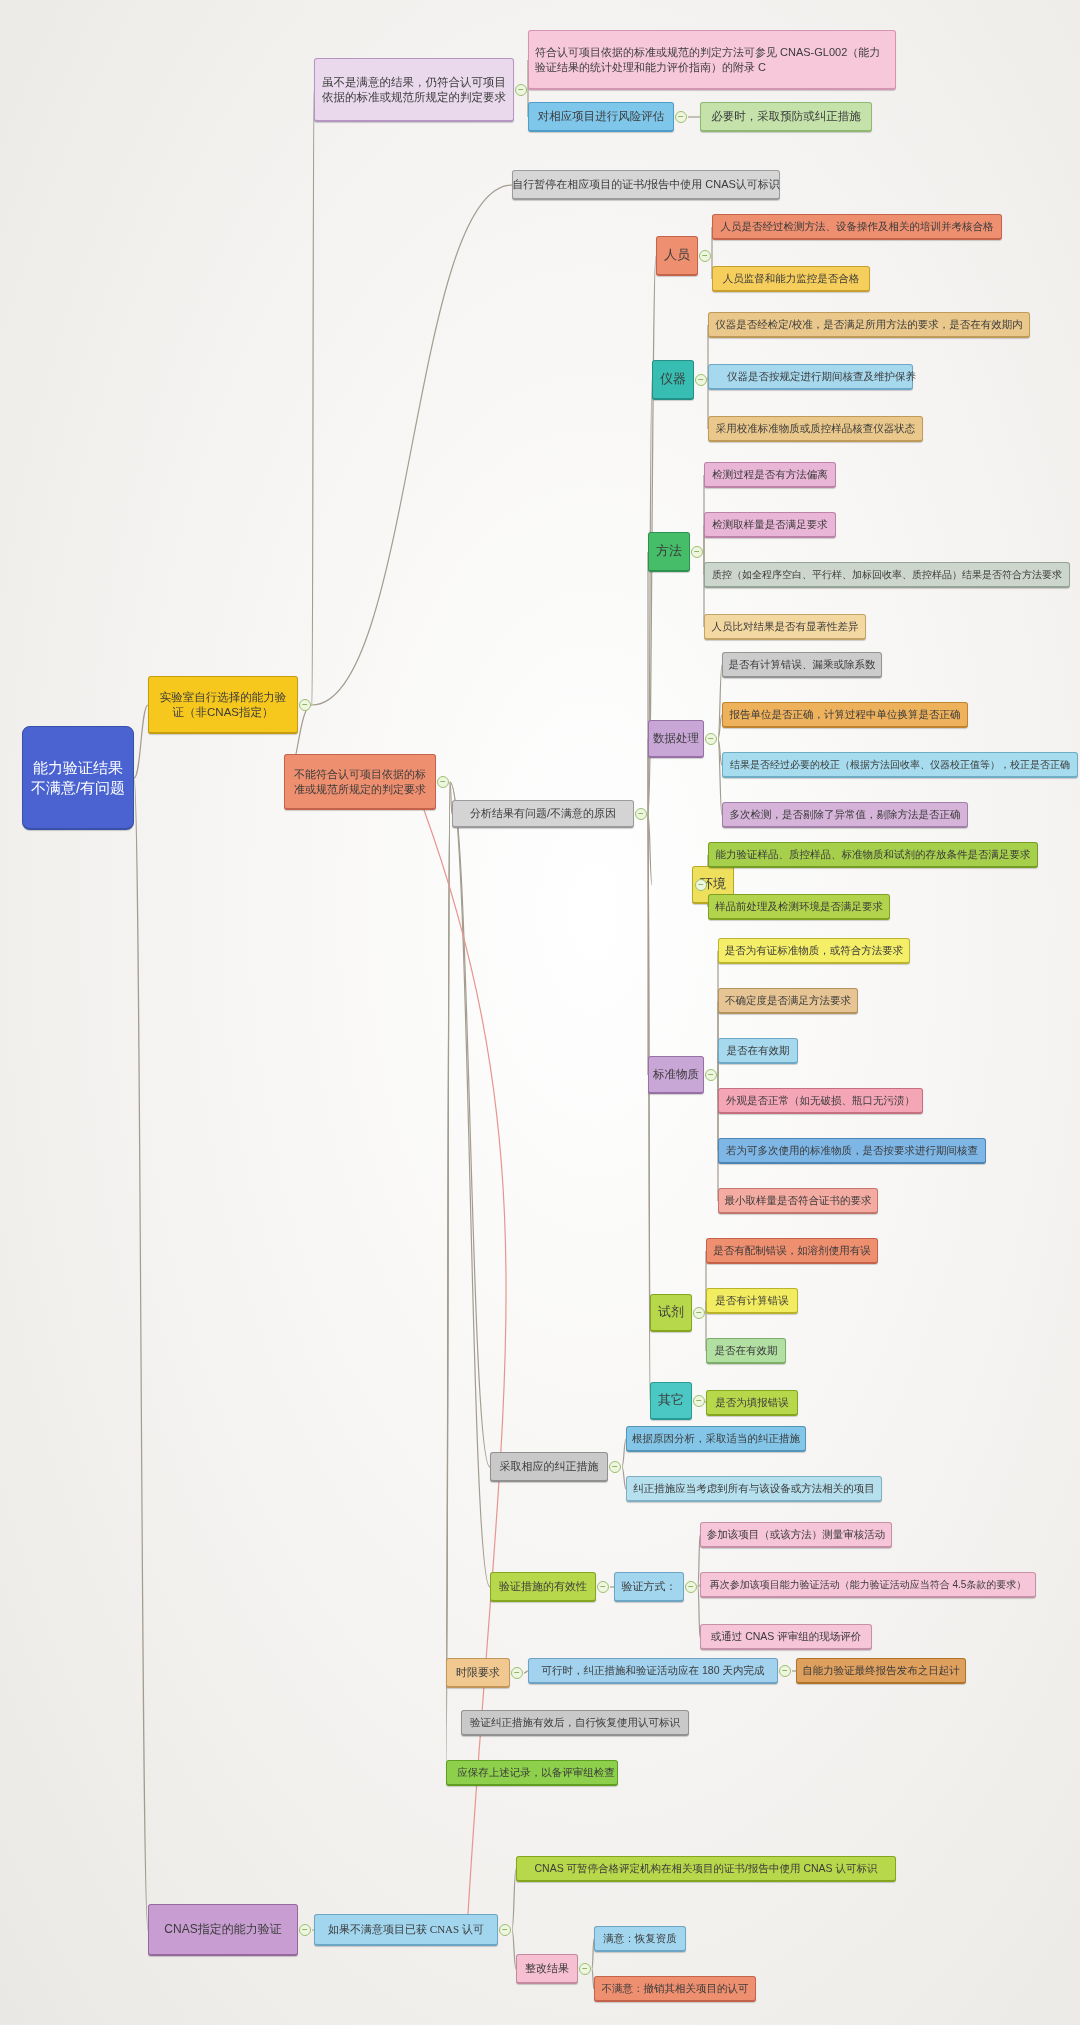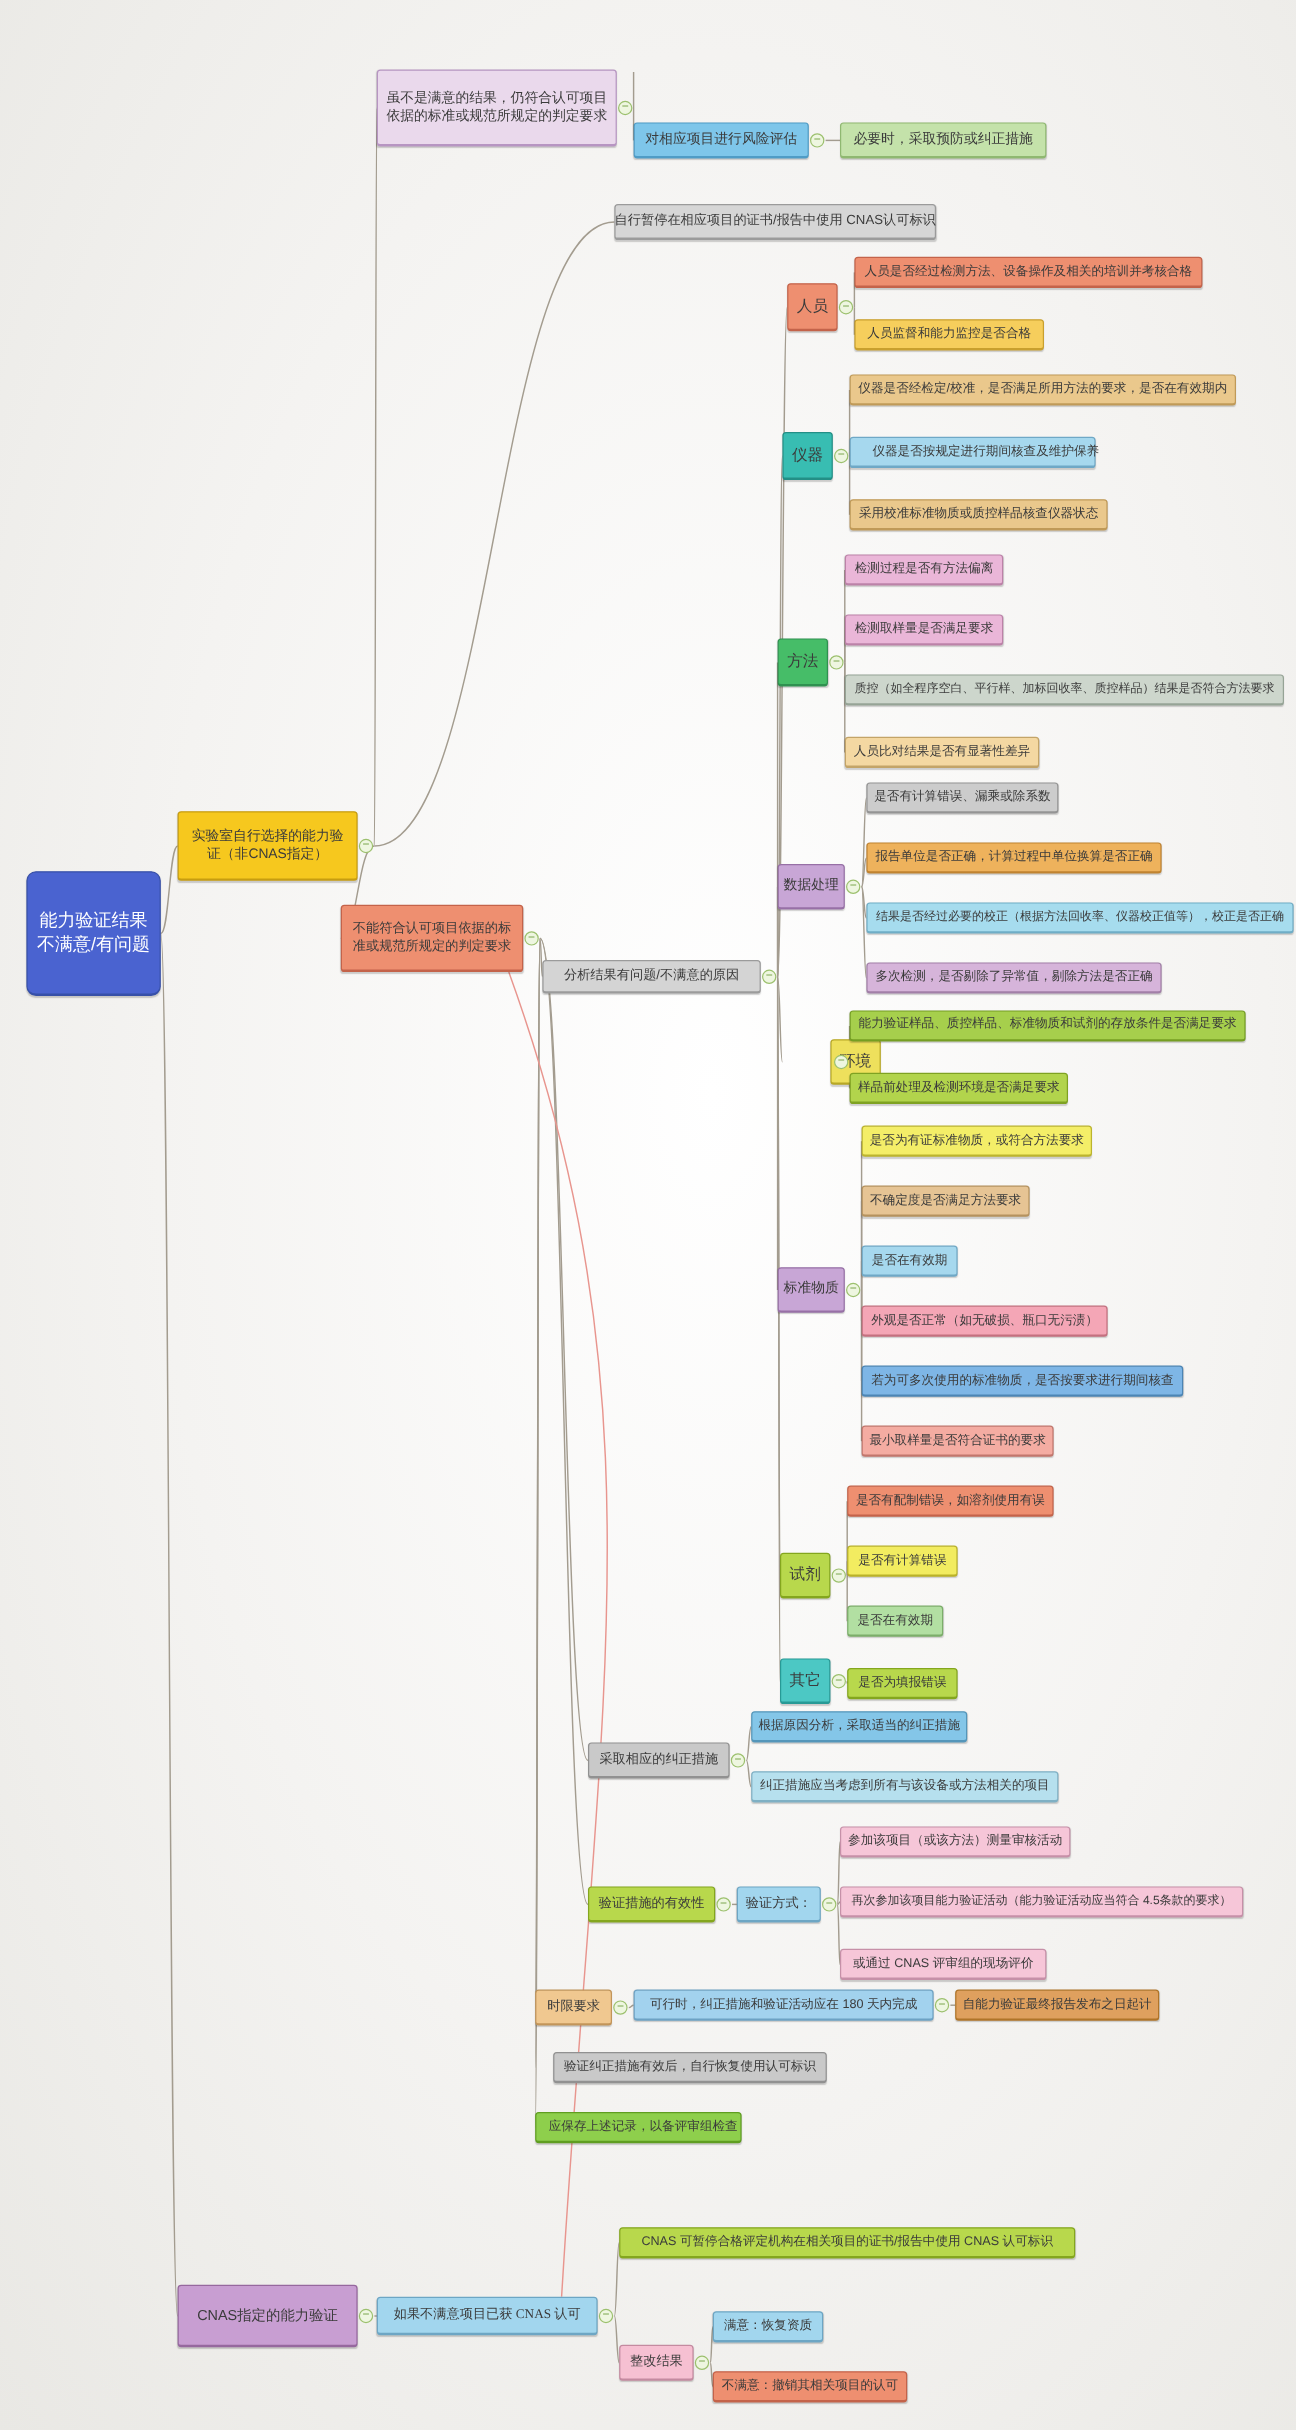--- a/index.html
+++ b/index.html
@@ -85,20 +85,21 @@
       <path d="M312,1930 C313,1930 313,1930 314,1930" fill="none" stroke="#a39c8f" stroke-width="1.2"></path>
       <path d="M512,1930 C514,1930 514,1869 516,1869" fill="none" stroke="#a39c8f" stroke-width="1.2"></path>
       <path d="M512,1930 C514,1930 514,1969 516,1969" fill="none" stroke="#a39c8f" stroke-width="1.2"></path>
       <path d="M592,1969 C593,1969 593,1939 594,1939" fill="none" stroke="#a39c8f" stroke-width="1.2"></path>
       <path d="M592,1969 C593,1969 593,1989 594,1989" fill="none" stroke="#a39c8f" stroke-width="1.2"></path>
       <path d="M424,810 C554,1170 498,1414 468,1914" fill="none" stroke="#e8958e" stroke-width="1.2"></path>
     </svg>
 <div class="node wrap" style="left: 22px; top: 726px; width: 112px; height: 104px; background: rgb(74, 99, 208); border-color: rgb(55, 80, 168); font-size: 15px; color: rgb(255, 255, 255); border-radius: 8px;">能力验证结果 不满意/有问题</div>
     <div class="node wrap" style="left: 148px; top: 676px; width: 150px; height: 58px; background: rgb(246, 200, 30); border-color: rgb(199, 157, 16); font-size: 11.5px;">实验室自行选择的能力验证（非CNAS指定）</div>
     <div class="node wrap" style="left: 314px; top: 58px; width: 200px; height: 64px; background: rgb(234, 217, 236); border-color: rgb(183, 149, 194); font-size: 11.5px;">虽不是满意的结果，仍符合认可项目依据的标准或规范所规定的判定要求</div>
+    <div class="node wrap left" style="left: 528px; top: 30px; width: 368px; height: 60px; background: rgb(247, 200, 218); border-color: rgb(212, 149, 178); font-size: 11px;">符合认可项目依据的标准或规范的判定方法可参见 CNAS-GL002（能力验证结果的统计处理和能力评价指南）的附录 C</div>
     <div class="node" style="left: 528px; top: 102px; width: 146px; height: 30px; background: rgb(126, 198, 234); border-color: rgb(79, 156, 198); font-size: 11.5px;">对相应项目进行风险评估</div>
     <div class="node" style="left: 700px; top: 102px; width: 172px; height: 30px; background: rgb(196, 226, 170); border-color: rgb(143, 184, 113); font-size: 11.5px;">必要时，采取预防或纠正措施</div>
     <div class="node" style="left: 512px; top: 170px; width: 268px; height: 30px; background: rgb(214, 214, 214); border-color: rgb(155, 155, 155); font-size: 11px;">自行暂停在相应项目的证书/报告中使用 CNAS认可标识</div>
     <div class="node wrap" style="left: 284px; top: 754px; width: 152px; height: 56px; background: rgb(238, 143, 112); border-color: rgb(196, 99, 74); font-size: 11px;">不能符合认可项目依据的标准或规范所规定的判定要求</div>
     <div class="node" style="left: 452px; top: 800px; width: 182px; height: 28px; background: rgb(212, 212, 212); border-color: rgb(155, 155, 155); font-size: 11px;">分析结果有问题/不满意的原因</div>
     <div class="node" style="left: 656px; top: 236px; width: 42px; height: 40px; background: rgb(238, 143, 112); border-color: rgb(196, 99, 74); font-size: 13px;">人员</div>
     <div class="node" style="left: 712px; top: 214px; width: 290px; height: 26px; background: rgb(238, 143, 112); border-color: rgb(196, 99, 74); font-size: 10.5px;">人员是否经过检测方法、设备操作及相关的培训并考核合格</div>
     <div class="node" style="left: 712px; top: 266px; width: 158px; height: 26px; background: rgb(246, 206, 92); border-color: rgb(201, 160, 46); font-size: 10.5px;">人员监督和能力监控是否合格</div>
     <div class="node" style="left: 652px; top: 360px; width: 42px; height: 40px; background: rgb(56, 189, 178); border-color: rgb(35, 143, 134); font-size: 13px;">仪器</div>
     <div class="node" style="left: 708px; top: 312px; width: 322px; height: 26px; background: rgb(234, 200, 140); border-color: rgb(192, 154, 88); font-size: 10.5px;">仪器是否经检定/校准，是否满足所用方法的要求，是否在有效期内</div>
@@ -108,21 +109,21 @@
     <div class="node" style="left: 704px; top: 462px; width: 132px; height: 26px; background: rgb(234, 182, 216); border-color: rgb(188, 130, 168); font-size: 10.5px;">检测过程是否有方法偏离</div>
     <div class="node" style="left: 704px; top: 512px; width: 132px; height: 26px; background: rgb(234, 182, 216); border-color: rgb(188, 130, 168); font-size: 10.5px;">检测取样量是否满足要求</div>
     <div class="node" style="left: 704px; top: 562px; width: 366px; height: 26px; background: rgb(205, 214, 204); border-color: rgb(150, 164, 150); font-size: 10px;">质控（如全程序空白、平行样、加标回收率、质控样品）结果是否符合方法要求</div>
     <div class="node" style="left: 704px; top: 614px; width: 162px; height: 26px; background: rgb(244, 216, 162); border-color: rgb(195, 164, 104); font-size: 10.5px;">人员比对结果是否有显著性差异</div>
     <div class="node" style="left: 648px; top: 720px; width: 56px; height: 38px; background: rgb(200, 166, 214); border-color: rgb(151, 112, 166); font-size: 11.5px;">数据处理</div>
     <div class="node" style="left: 722px; top: 652px; width: 160px; height: 26px; background: rgb(204, 204, 204); border-color: rgb(148, 148, 148); font-size: 10.5px;">是否有计算错误、漏乘或除系数</div>
     <div class="node" style="left: 722px; top: 702px; width: 246px; height: 26px; background: rgb(238, 178, 92); border-color: rgb(192, 131, 48); font-size: 10.5px;">报告单位是否正确，计算过程中单位换算是否正确</div>
     <div class="node" style="left: 722px; top: 752px; width: 356px; height: 26px; background: rgb(166, 220, 238); border-color: rgb(111, 173, 198); font-size: 10px;">结果是否经过必要的校正（根据方法回收率、仪器校正值等），校正是否正确</div>
     <div class="node" style="left: 722px; top: 802px; width: 246px; height: 26px; background: rgb(214, 180, 218); border-color: rgb(162, 127, 168); font-size: 10.5px;">多次检测，是否剔除了异常值，剔除方法是否正确</div>
     <div class="node" style="left: 652px; top: 866px; width: 42px; height: 38px; background: rgb(238, 224, 92); border-color: rgb(184, 168, 38); font-size: 13px; margin-left: 40px;">环境</div>
-    <div class="node" style="left: 708px; top: 842px; width: 330px; height: 26px; background: rgb(166, 207, 76); border-color: rgb(117, 158, 34); font-size: 10.5px; font-family: Liberation Mono, monospace;">能力验证样品、质控样品、标准物质和试剂的存放条件是否满足要求</div>
+    <div class="node" style="left: 708px; top: 842px; width: 330px; height: 26px; background: rgb(166, 207, 76); border-color: rgb(117, 158, 34); font-size: 10.5px;">能力验证样品、质控样品、标准物质和试剂的存放条件是否满足要求</div>
     <div class="node" style="left: 708px; top: 894px; width: 182px; height: 26px; background: rgb(178, 212, 76); border-color: rgb(127, 162, 34); font-size: 10.5px;">样品前处理及检测环境是否满足要求</div>
     <div class="node" style="left: 648px; top: 1056px; width: 56px; height: 38px; background: rgb(200, 166, 214); border-color: rgb(151, 112, 166); font-size: 11.5px;">标准物质</div>
     <div class="node" style="left: 718px; top: 938px; width: 192px; height: 26px; background: rgb(244, 238, 104); border-color: rgb(188, 180, 46); font-size: 10.5px;">是否为有证标准物质，或符合方法要求</div>
     <div class="node" style="left: 718px; top: 988px; width: 140px; height: 26px; background: rgb(230, 196, 148); border-color: rgb(181, 146, 94); font-size: 10.5px;">不确定度是否满足方法要求</div>
     <div class="node" style="left: 718px; top: 1038px; width: 80px; height: 26px; background: rgb(166, 216, 238); border-color: rgb(111, 168, 198); font-size: 10.5px;">是否在有效期</div>
     <div class="node" style="left: 718px; top: 1088px; width: 205px; height: 26px; background: rgb(244, 166, 182); border-color: rgb(196, 112, 127); font-size: 10.5px;">外观是否正常（如无破损、瓶口无污渍）</div>
     <div class="node" style="left: 718px; top: 1138px; width: 268px; height: 26px; background: rgb(126, 182, 230); border-color: rgb(76, 133, 180); font-size: 10.5px;">若为可多次使用的标准物质，是否按要求进行期间核查</div>
     <div class="node" style="left: 718px; top: 1188px; width: 160px; height: 26px; background: rgb(244, 172, 162); border-color: rgb(194, 118, 108); font-size: 10.5px;">最小取样量是否符合证书的要求</div>
     <div class="node" style="left: 650px; top: 1294px; width: 42px; height: 38px; background: rgb(184, 216, 76); border-color: rgb(132, 166, 30); font-size: 13px;">试剂</div>
     <div class="node" style="left: 706px; top: 1238px; width: 172px; height: 26px; background: rgb(238, 143, 112); border-color: rgb(196, 99, 74); font-size: 10.5px;">是否有配制错误，如溶剂使用有误</div>

